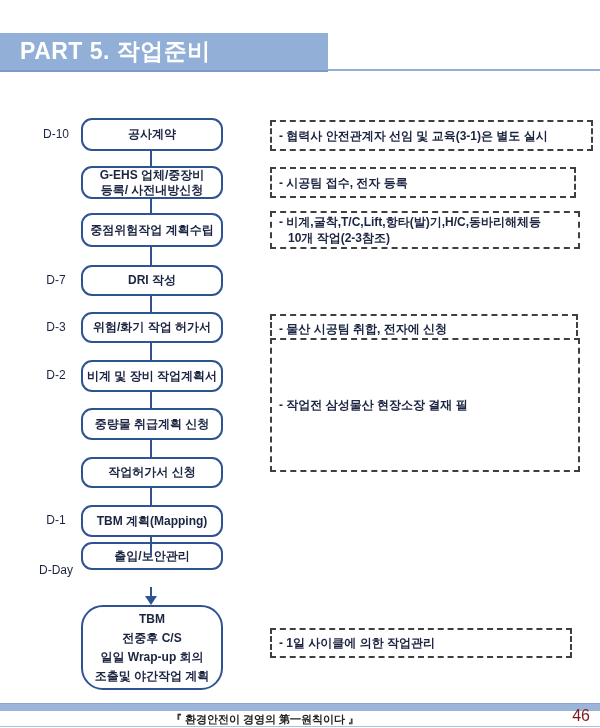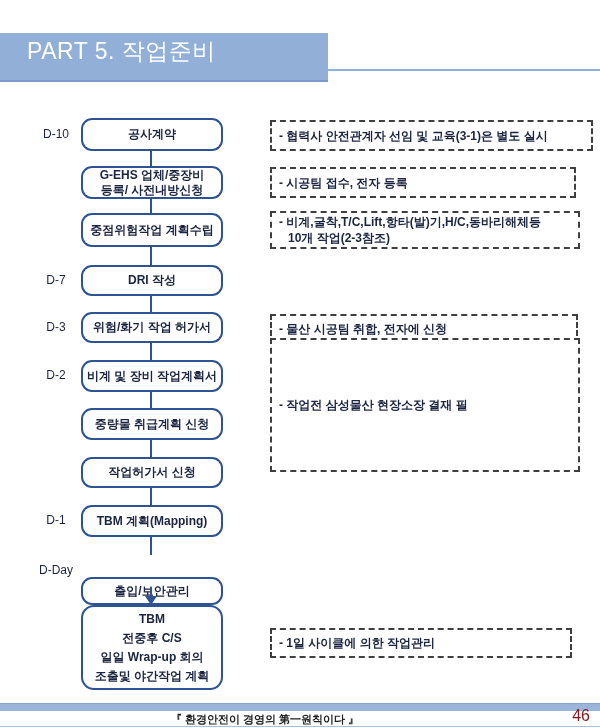--- a/index.html
+++ b/index.html
@@ -2,35 +2,35 @@
 <html><head>
 <meta charset="utf-8">
 <style>
   html,body { margin:0; padding:0; background:#fff; }
   .page {
     position:relative; width:600px; height:728px; background:#ffffff;
     font-family:"Liberation Sans", sans-serif; overflow:hidden;
   }
   
   .band {
-    position:absolute; top:33px; left:0; width:328px; height:49px;
+    position:absolute; top:33px; left:0; width:328px; height:39px;
     background:#92AFD7; border-bottom:2px solid #7B99C9; box-sizing:border-box;
-    color:#ffffff; font-size:23px; font-weight:normal; line-height:36px;
-    padding-left:27px; letter-spacing:0.5px;
+    color:#ffffff; font-size:23px; font-weight:bold; line-height:36px;
+    padding-left:20px; letter-spacing:0.5px;
   }
   .band-line { position:absolute; top:69px; left:328px; width:272px; height:2px; background:#92AFD7; }
 
   
   .flow-box {
     position:absolute; left:81px; width:142px; box-sizing:border-box;
     border:2px solid #2E5395; border-radius:11px; background:#fff;
     display:flex; flex-direction:column; justify-content:center; align-items:center;
     color:#1B2440; font-weight:bold; font-size:12px; line-height:15px; text-align:center;
   }
-  .flow-box.big { border-radius:13px; line-height:19px; }
+  .flow-box.big { border-radius:22px; line-height:19px; }
   .connector { position:absolute; left:150px; width:2px; background:#2E5395; }
   .arrow-head {
     position:absolute; left:145px; top:596px; width:0; height:0;
     border-left:6px solid transparent; border-right:6px solid transparent;
     border-top:9px solid #2E5395;
   }
   .d-label {
     position:absolute; left:32px; width:48px; text-align:center;
     font-weight:normal; font-size:12px; color:#1B2440;
   }
@@ -86,21 +86,21 @@
   </div>
   <div class="flow-box" style="top:408px;height:32px">
     <div>중량물 취급계획 신청</div>
   </div>
   <div class="flow-box" style="top:457px;height:31px">
     <div>작업허가서 신청</div>
   </div>
   <div class="flow-box" style="top:505px;height:32px">
     <div>TBM 계획(Mapping)</div>
   </div>
-  <div class="flow-box" style="top:577px;height:28px">
+  <div class="flow-box" style="top:542px;height:28px">
     <div>출입/보안관리</div>
   </div>
   <div class="flow-box big" style="top:605px;height:85px">
     <div>TBM</div>
     <div>전중후 C/S</div>
     <div>일일 Wrap-up 회의</div>
     <div>조출및 야간작업 계획</div>
   </div>
 
   <div class="connector" style="top:151px;height:15px"></div>

